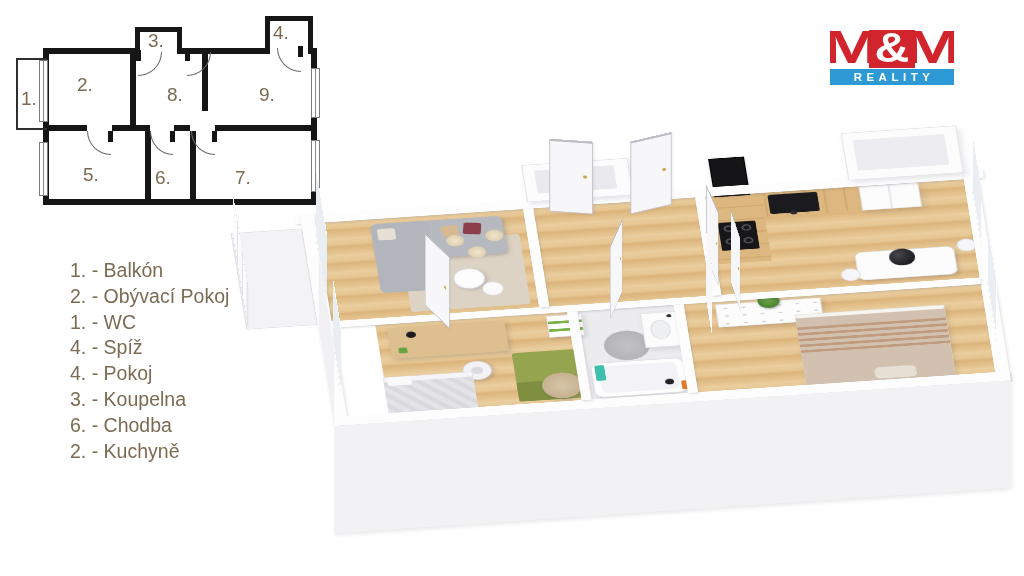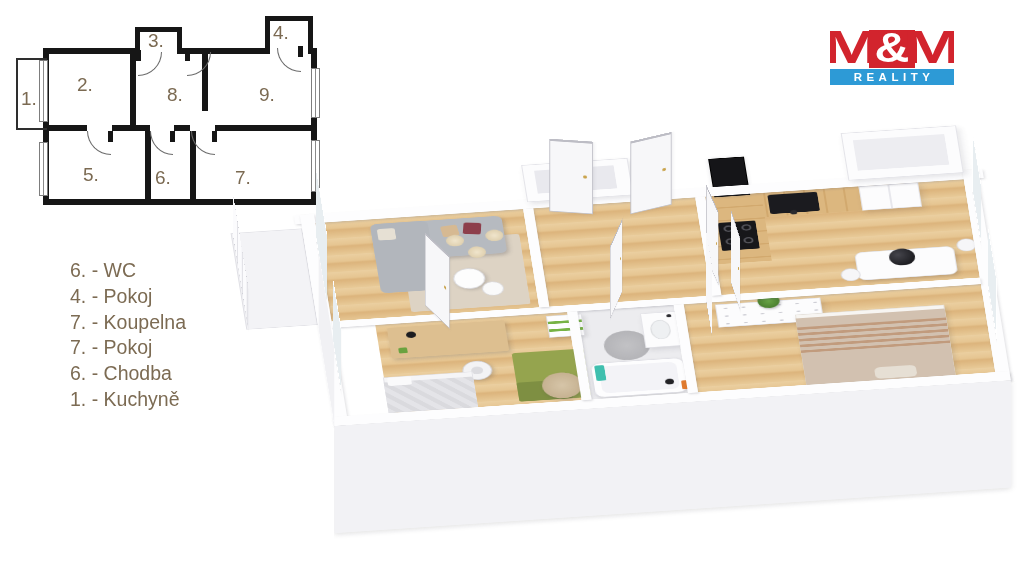--- a/index.html
+++ b/index.html
@@ -90,26 +90,28 @@
     <span class="rm" style="left:133px;top:18px;">3.</span>
     <span class="rm" style="left:258px;top:10px;">4.</span>
     <span class="rm" style="left:68px;top:152px;">5.</span>
     <span class="rm" style="left:140px;top:155px;">6.</span>
     <span class="rm" style="left:220px;top:155px;">7.</span>
     <span class="rm" style="left:152px;top:72px;">8.</span>
     <span class="rm" style="left:244px;top:72px;">9.</span>
   </div>
 
   <div class="legend">
-    <div>6. - WC</div>
+    <div>1. - Balkón</div>
+    <div>2. - Obývací Pokoj</div>
+    <div>1. - WC</div>
+    <div>4. - Spíž</div>
     <div>4. - Pokoj</div>
-    <div>7. - Koupelna</div>
-    <div>7. - Pokoj</div>
+    <div>3. - Koupelna</div>
     <div>6. - Chodba</div>
-    <div>1. - Kuchyně</div>
+    <div>2. - Kuchyně</div>
   </div>
 
   <div class="logo">
     <div class="logo-top">
       <span class="lm" style="left:2px;">M</span>
       <div class="ampbg"></div>
       <span class="lm" style="right:2px;">M</span>
       <span class="amp">&amp;</span>
     </div>
     <div class="logo-bar">REALITY</div>

